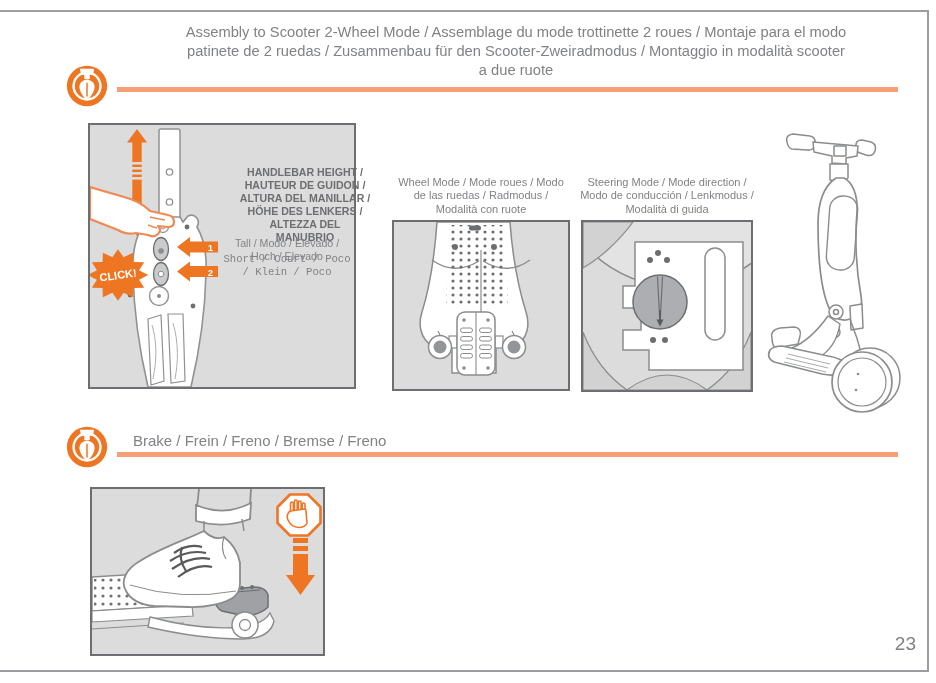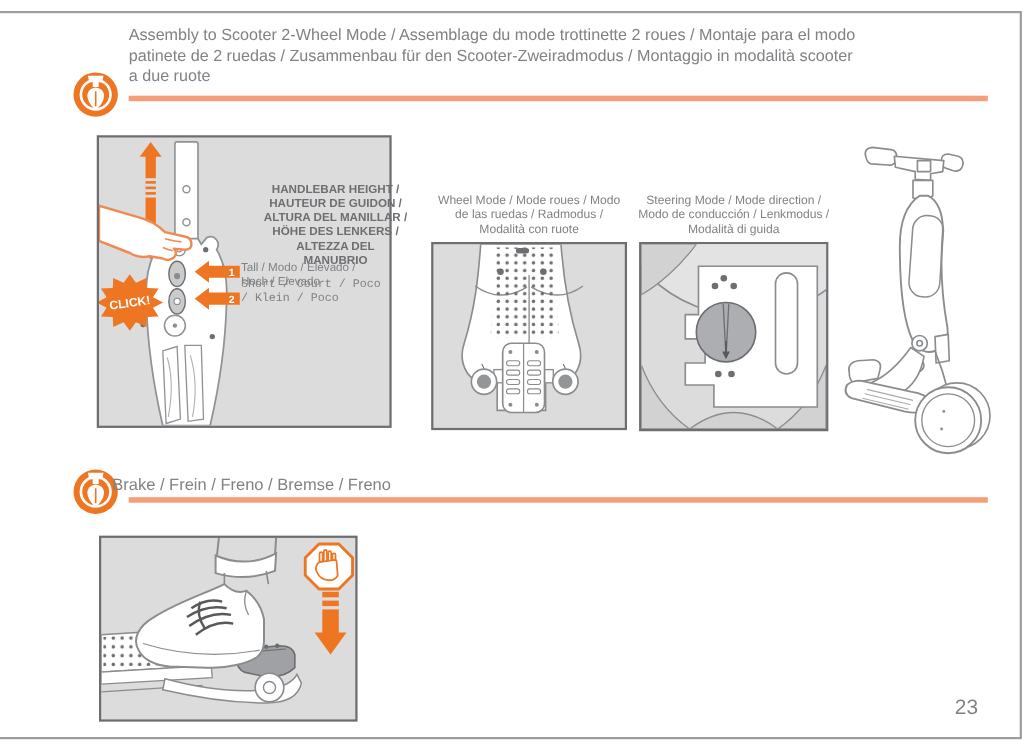--- a/index.html
+++ b/index.html
@@ -1,41 +1,41 @@
 <!DOCTYPE html>
 <html><head>
 <meta charset="utf-8">
 <style>
   html,body{margin:0;padding:0;background:#fff;}
   #screen{position:relative;width:936px;height:683px;background:#fff;overflow:hidden;
           font-family:"Liberation Sans","DejaVu Sans",sans-serif;}
   .abs{position:absolute;}
-  .pre{white-space:pre-line;}
+  .pre{white-space:pre-line;text-align:center;}
   #page-border{left:-12px;top:10px;width:937px;height:658px;border:2px solid #9B9DA0;}
   #title1{left:117px;top:23px;width:798px;font-size:14.7px;line-height:19px;color:#808285;}
   .rule{height:5px;background:#F59E77;}
   #rule1{left:117px;top:87px;width:781px;}
   #rule2{left:117px;top:452px;width:781px;}
   #icon1{left:66px;top:65px;}
   #icon2{left:66px;top:426px;}
-  #title2{left:102px;top:432px;font-size:15px;color:#808285;}
+  #title2{left:133px;top:432px;font-size:15px;color:#808285;}
   .gpanel{background:#DCDCDC;border:2px solid #6D6E71;}
   #panel1{left:88px;top:123px;width:264px;height:262px;}
   #panel2{left:392px;top:220px;width:174px;height:167px;}
   #panel3{left:581px;top:220px;width:168px;height:168px;}
   #panel4{left:90px;top:487px;width:231px;height:165px;}
   .caption{font-size:11px;line-height:13.4px;color:#808285;text-align:center;}
   #cap2{left:378px;top:176px;width:206px;}
   #cap3{left:568px;top:176px;width:198px;text-align:center;}
   #p1-header{left:129px;top:41px;width:132px;text-align:center;font-weight:bold;
              font-size:10.6px;line-height:13px;color:#6D6E71;margin-left:20px;}
   .p1-item{left:129px;width:136px;font-size:10.6px;line-height:12.5px;color:#808285;}
   #p1-item1{top:112px;}
   #p1-item2{top:128px;font-family:Liberation Mono, monospace;}
-  #pagenum{left:868px;top:633px;width:48px;text-align:left;font-size:19px;color:#808285;}
+  #pagenum{left:868px;top:633px;width:48px;text-align:right;font-size:19px;color:#808285;}
   #scooter-art{left:758px;top:120px;}
   svg text{font-family:"Liberation Sans","DejaVu Sans",sans-serif;}
 </style>
 </head>
 <body>
 
 <div id="screen">
 
   <div id="page-border" class="abs"></div>
 

